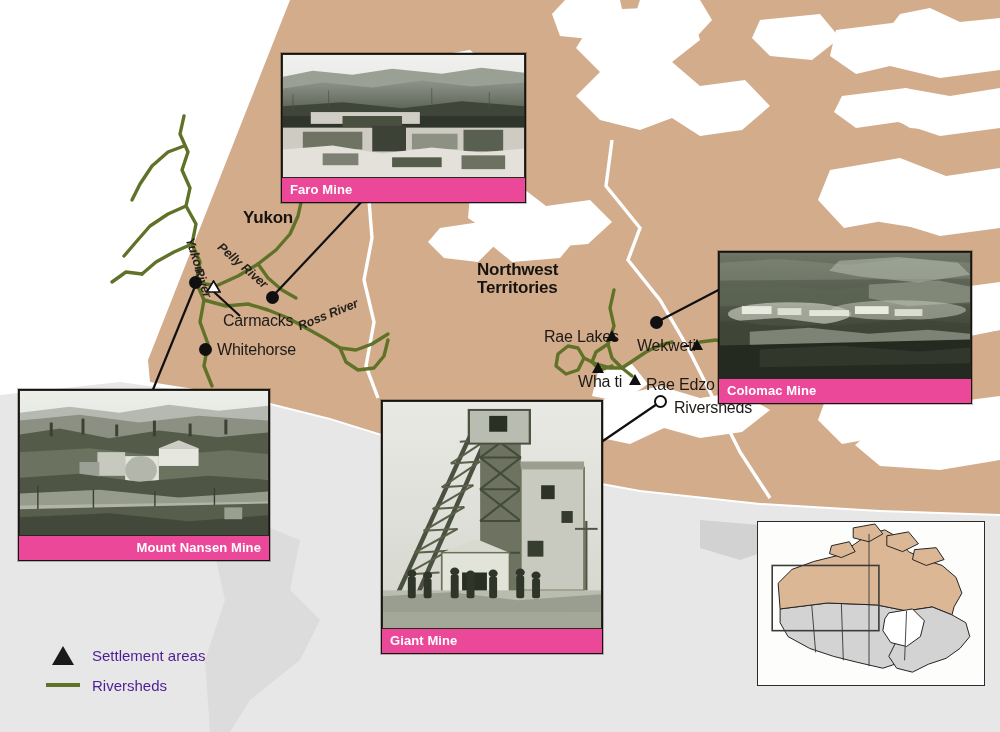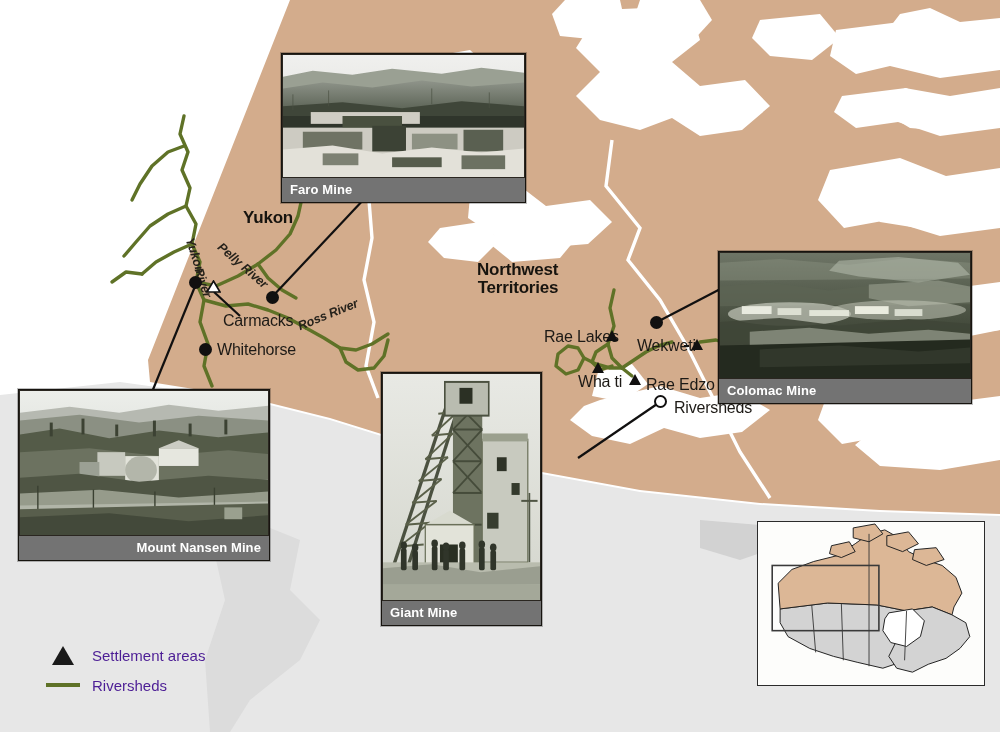--- a/index.html
+++ b/index.html
@@ -90,21 +90,21 @@
     background: #9a9a92;
     border: 1px solid #2a2620;
     box-sizing: border-box;
   }
   .photo-caption {
     color: #ffffff;
     font-size: 13px;
     font-weight: bold;
     letter-spacing: 0.1px;
     padding: 5px 8px 6px 8px;
-    background: #737373;
+    background: #ec4899;
     line-height: 1;
     font-family: "Liberation Sans", sans-serif;
   }
 
   
   #legend {
     position: absolute;
     left: 40px;
     top: 640px;
   }
@@ -267,21 +267,21 @@
     <g stroke="#111010" stroke-width="2.2" fill="none">
       <line x1="272" y1="297" x2="366" y2="197"></line>
       <line x1="657" y1="322" x2="728" y2="285"></line>
       <line x1="196" y1="284" x2="152" y2="392"></line>
       <line x1="660" y1="402" x2="578" y2="458"></line>
       <line x1="214" y1="292" x2="240" y2="316"></line>
     </g>
   </svg>
 
   <div class="map-label region-label" style="left:243px; top:209px;">Yukon</div>
-  <div class="map-label region-label" style="left:477px; top:261px;text-align:right;">Northwest
+  <div class="map-label region-label" style="left:477px; top:261px;">Northwest
 Territories</div>
 
   <div class="map-label river-label" style="left:196px; top:236px; transform: rotate(72deg); transform-origin: left top;">Yukon</div>
   <div class="map-label river-label" style="left:205px; top:266px; transform: rotate(72deg); transform-origin: left top;">River</div>
   <div class="map-label river-label" style="left:224px; top:240px; transform: rotate(41deg); transform-origin: left top;">Pelly River</div>
   <div class="map-label river-label" style="left:296px; top:320px; transform: rotate(-22deg); transform-origin: left top;">Ross River</div>
 
   <div class="marker" style="left:206px; top:279px;">
     <svg width="15" height="13" viewBox="0 0 15 13">
       <polygon points="7.5,1 14,12 1,12" fill="#ffffff" stroke="#111010" stroke-width="1.6"></polygon>
@@ -420,21 +420,21 @@
           <line x1="196" y1="98" x2="196" y2="126"></line>
         </g>
         <path d="M0,120 L250,114 L250,146 L0,146 Z" fill="#585e4c"></path>
         <path d="M0,128 L90,124 L170,132 L250,126 L250,146 L0,146 Z" fill="#43493a"></path>
         <rect x="206" y="118" width="18" height="12" fill="#9aa08f"></rect>
       </svg>
     </div>
     <div class="photo-caption">Mount Nansen Mine</div>
   </div>
 
-  <div class="photo-card" style="left:381px; top:372px; width:161px;">
+  <div class="photo-card" style="left:381px; top:400px; width:222px;">
     <div class="photo-img" style="height:228px;">
       <svg width="100%" height="100%" viewBox="0 0 193 228" preserveAspectRatio="none">
         <defs>
           <linearGradient id="giantSky" x1="0" y1="0" x2="0" y2="1">
             <stop offset="0%" stop-color="#e8e9e4"></stop>
             <stop offset="100%" stop-color="#d4d6cd"></stop>
           </linearGradient>
         </defs>
         <rect x="0" y="0" width="193" height="228" fill="url(#giantSky)"></rect>
 

